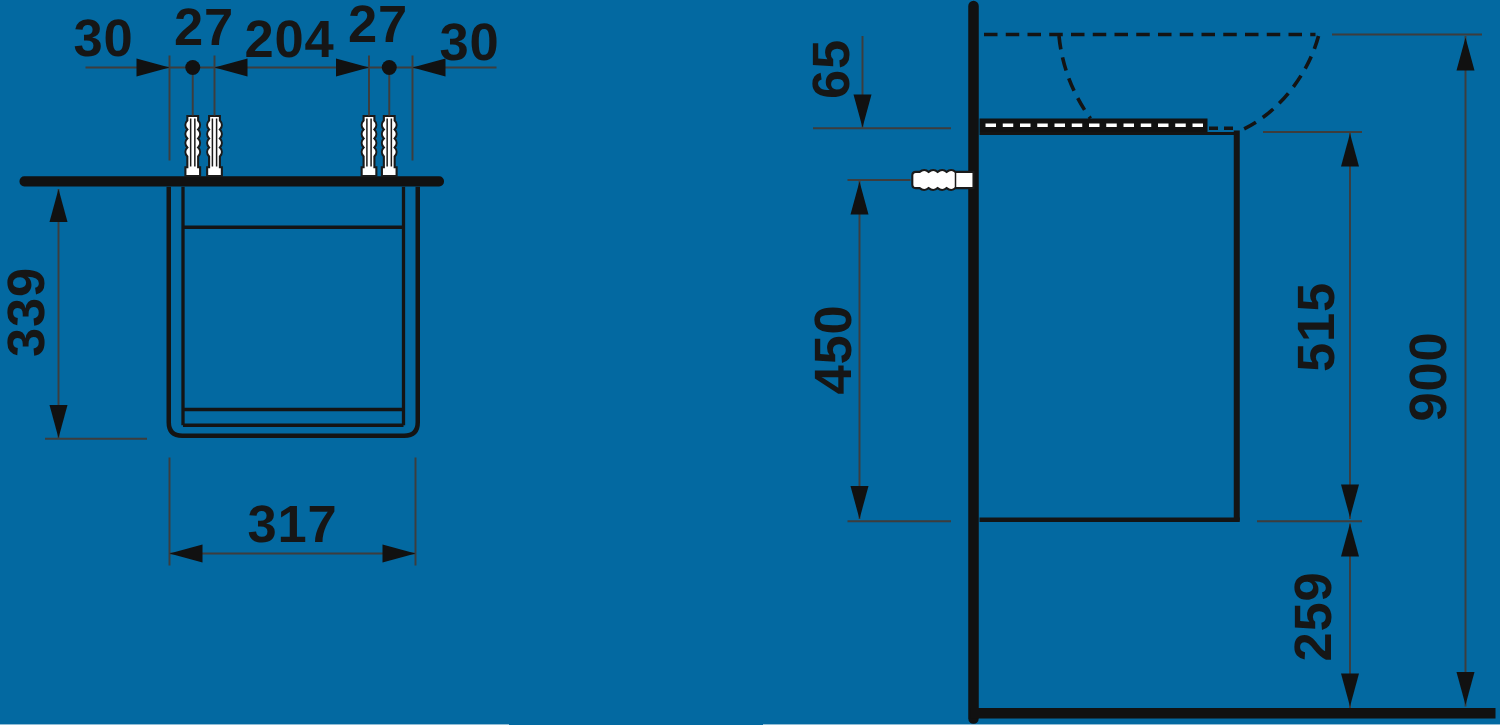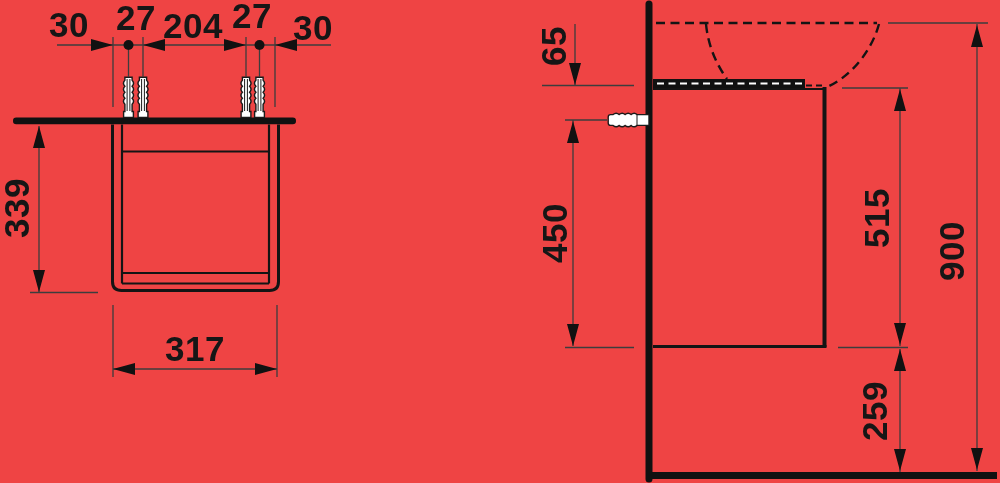--- a/index.html
+++ b/index.html
@@ -1,16 +1,16 @@
 <!DOCTYPE html>
 <html><head>
 <meta charset="utf-8">
 <style>
   html,body{margin:0;padding:0;background:#fff;}
-  .stage{width:1000px;height:483px;position:relative;background:#ef4444;overflow:hidden;}
+  .stage{width:1000px;height:483px;position:relative;background:#0369a1;overflow:hidden;}
   svg{display:block;}
   .lbl{font-family:"Liberation Sans",sans-serif;font-weight:700;font-size:35px;fill:#161616;letter-spacing:0.5px;}
   .dl{stroke:#3d3d3d;stroke-width:1.3;fill:none;}
   .arr{fill:#111;stroke:none;}
   .draw{stroke:#141414;fill:none;}
   .dash{stroke:#141414;fill:none;stroke-width:2.4;stroke-dasharray:9 5.5;}
 </style>
 </head>
 <body>
 

